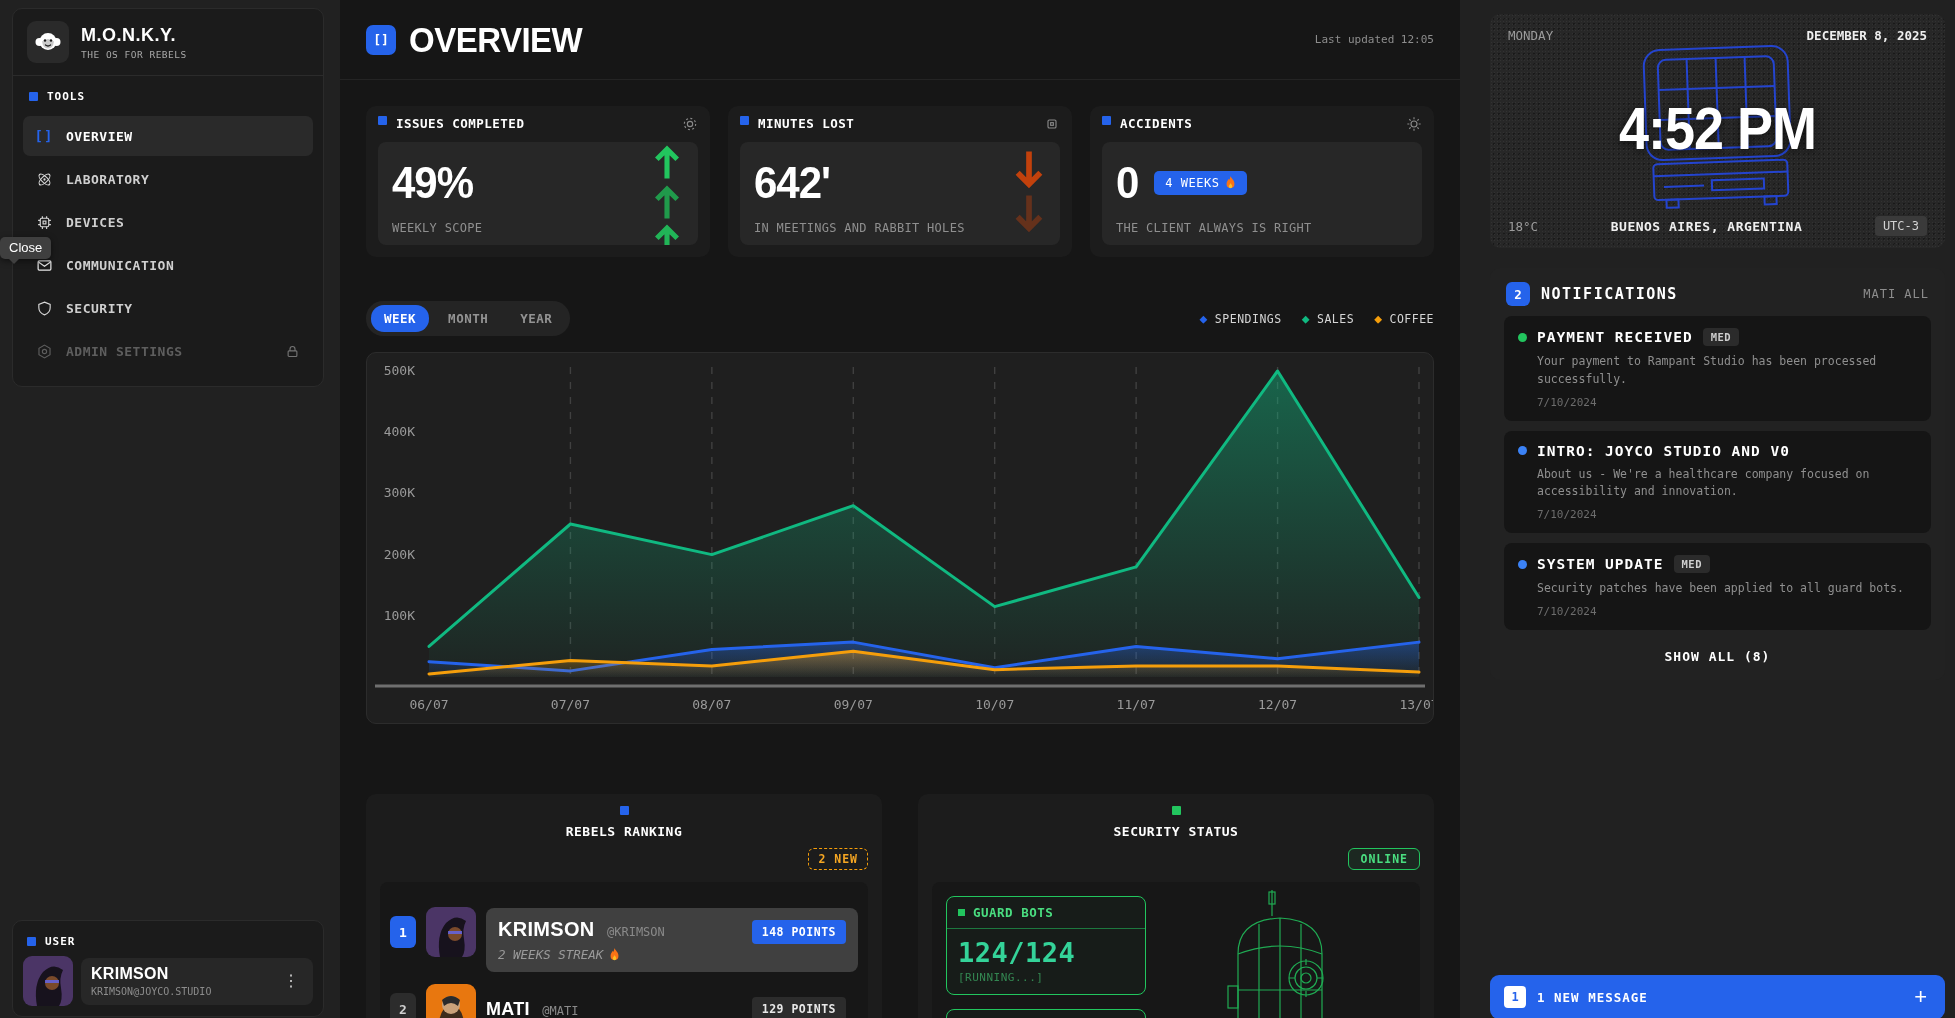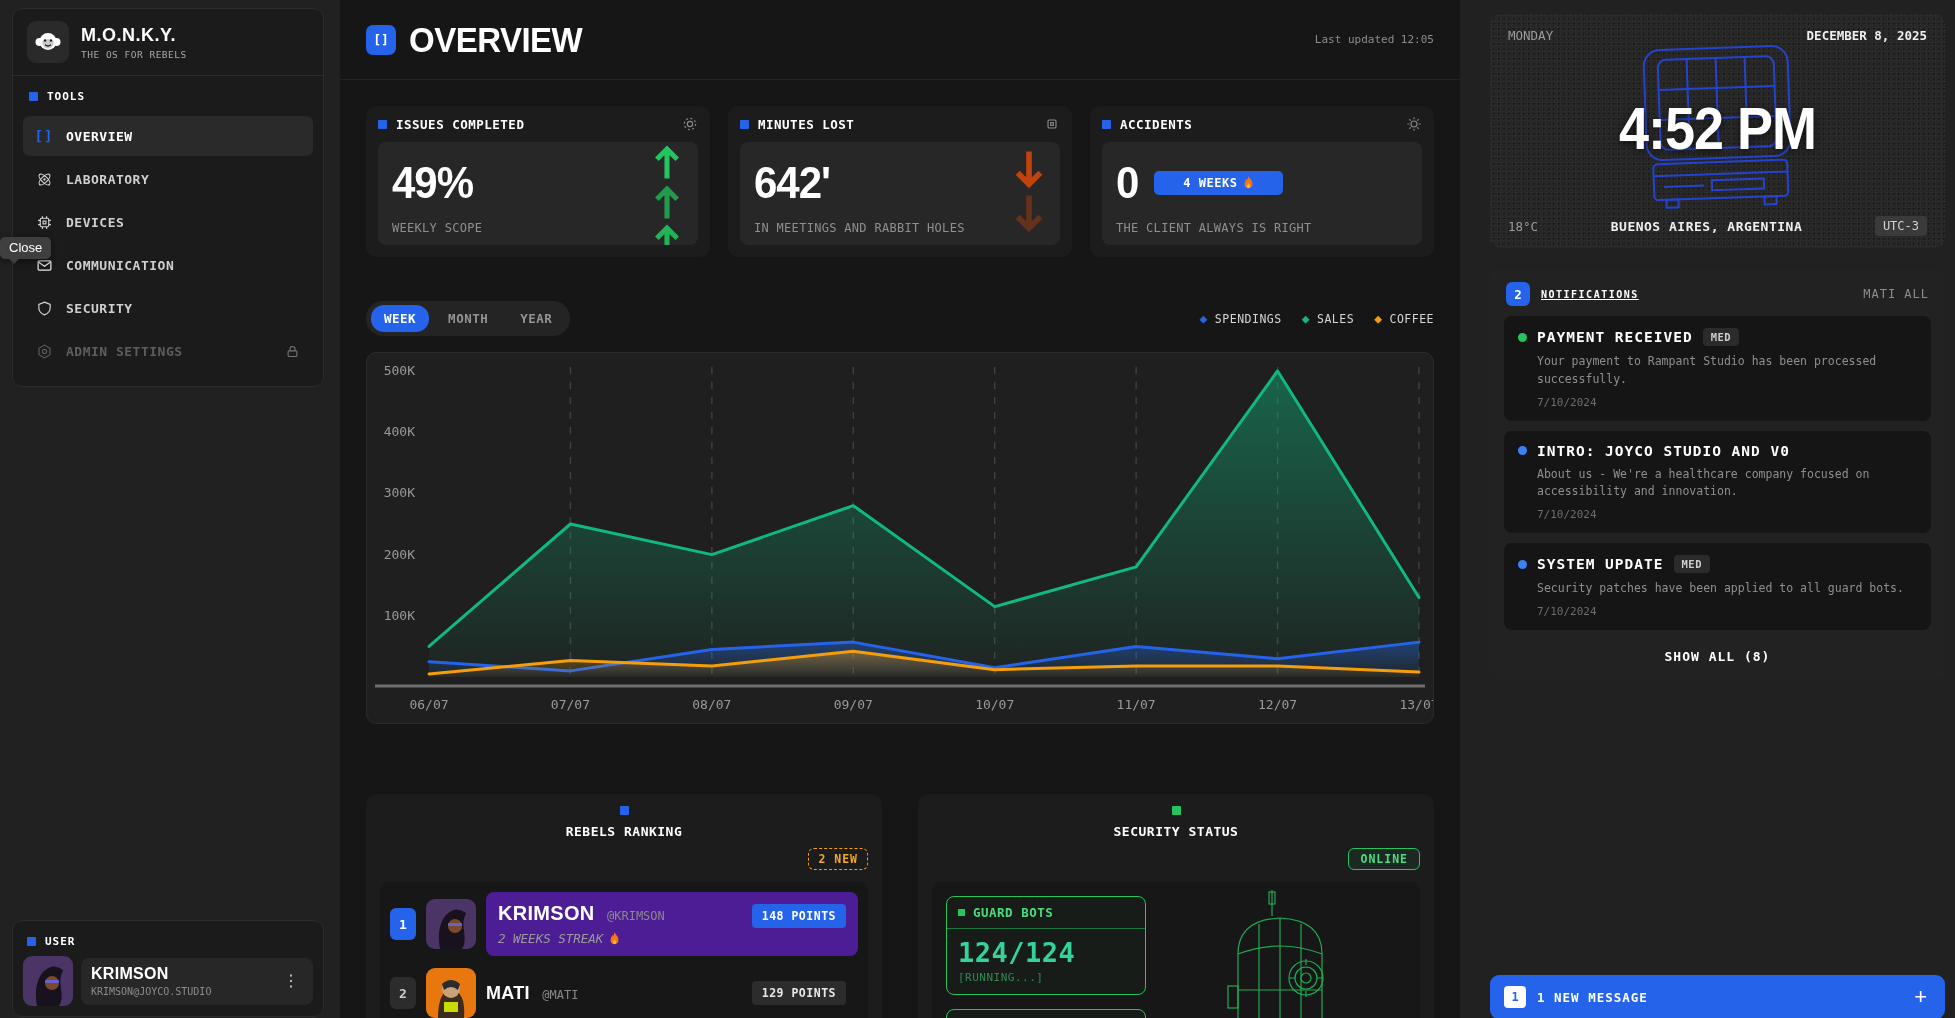--- a/index.html
+++ b/index.html
@@ -48,29 +48,29 @@
   
   .main{ position:absolute; left:340px; top:0; width:1120px; height:1018px; background:#161616; }
   .main-header{ height:80px; display:flex; align-items:center; padding:0 26px; border-bottom:1px solid #242424; }
   .hdr-tile{ width:30px; height:30px; border-radius:7px; background:#2563eb; display:flex; align-items:center; justify-content:center;
     font-family:"DejaVu Sans Mono",monospace; font-weight:700; font-size:13px; color:#fff; margin-right:13px; }
   .hdr-title{ font-size:33px; font-weight:700; letter-spacing:-.5px; transform:scaleY(1.08); }
   .hdr-updated{ margin-left:auto; font-family:"DejaVu Sans Mono",monospace; font-size:11px; color:#8d8d8d; }
 
   .stats{ display:grid; grid-template-columns:repeat(3,1fr); gap:18px; margin:26px 26px 0; }
   .stat-card{ background:#1c1c1c; border-radius:10px; padding:10px 12px 12px; }
-  .stat-head{ display:flex; align-items:center; gap:9px; font-family:"DejaVu Sans Mono",monospace; font-size:12.5px; font-weight:700; letter-spacing:.5px; }
+  .stat-head{ display:flex; align-items:flex-start; gap:9px; font-family:"DejaVu Sans Mono",monospace; font-size:12.5px; font-weight:700; letter-spacing:.5px; }
   .stat-gear{ margin-left:auto; color:#8a8a8a; display:flex; cursor:pointer; }
   .stat-inner{ margin-top:10px; background:#272727; border-radius:8px; height:103px; position:relative; padding:12px 14px; overflow:hidden; }
   .stat-value{ font-size:42px; font-weight:700; letter-spacing:-1px; margin-top:8px; line-height:1; transform:scaleY(1.06); transform-origin:left; }
   .stat-caption{ position:absolute; left:14px; bottom:10px; font-family:"DejaVu Sans Mono",monospace; font-size:12px; color:#8f8f8f; letter-spacing:.3px; }
   .trend{ position:absolute; right:14px; top:2px; bottom:-14px; display:flex; flex-direction:column; gap:4px; align-items:center; }
   .stat-value-row{ display:flex; align-items:center; gap:16px; margin-top:8px; }
-  .pill-badge{ background:#2563eb; color:#fff; font-family:"DejaVu Sans Mono",monospace; font-size:12px; font-weight:700;
-    border-radius:5px; padding:5px 29px; display:inline-flex; align-items:center; gap:6px; letter-spacing:.5px; }
+  .pill-badge{ background:#2563eb; color:#fff; font-family:"DejaVu Sans Mono",monospace; font-size:12px; font-weight:400;
+    border-radius:5px; padding:5px 11px; display:inline-flex; align-items:center; gap:6px; letter-spacing:.5px; }
 
   .chart-bar{ display:flex; align-items:center; margin:44px 26px 0; }
   .tabstrip{ background:#242424; border-radius:17px; padding:4px 5px; display:flex; gap:6px; }
   .tab{ font-family:"DejaVu Sans Mono",monospace; font-size:12.5px; font-weight:700; color:#939393; padding:6px 13px; border-radius:13px; letter-spacing:.5px; cursor:pointer; }
   .tab.active{ background:#2563eb; color:#fff; }
   .legend{ margin-left:auto; display:flex; gap:20px; align-items:center; }
   .legend-item{ display:flex; align-items:center; gap:7px; font-family:"DejaVu Sans Mono",monospace; font-size:11.5px; color:#d6d6d6; letter-spacing:.5px; cursor:pointer; }
   .diamond{ font-size:13px; line-height:1; }
 
   .chart-card{ margin:16px 26px 0; height:372px; background:#1f1f1f; border:1px solid #2c2c2c; border-radius:10px; overflow:hidden; }
@@ -81,21 +81,21 @@
   .panel-head{ display:flex; align-items:center; gap:9px; font-family:"DejaVu Sans Mono",monospace; font-size:13px; font-weight:700; letter-spacing:.5px;flex-direction:column; }
   .green-sq{ width:9px; height:9px; background:#22c55e; border-radius:1px; }
   .new-badge{ margin-left:auto; border:1.5px dashed #f59e0b; color:#f5a623; font-size:11.5px; padding:3px 9px; border-radius:6px; font-weight:700; letter-spacing:1px; }
   .online-badge{ margin-left:auto; border:1.5px solid #22c55e; color:#4ade80; background:rgba(34,197,94,.07); font-size:11.5px; padding:3px 11px; border-radius:6px; font-weight:700; letter-spacing:1px; }
   .rank-list{ margin-top:12px; background:#171717; border-radius:8px; padding:10px; }
   .rank-row{ display:flex; align-items:center; gap:10px; margin-top:12px; }
   .rank-row:first-child{ margin-top:0; }
   .rank-num{ width:26px; height:32px; border-radius:6px; background:#2c2c2c; color:#cfcfcf; font-family:"DejaVu Sans Mono",monospace; font-weight:700; font-size:13px; display:flex; align-items:center; justify-content:center; flex:0 0 auto; }
   .rank-num.first{ background:#2563eb; color:#fff; }
   .rank-main{ flex:1; display:flex; align-items:center; position:relative; }
-  .rank-main.hl{ background:#4c1d95; border-radius:8px; padding:10px 12px; }
+  .rank-main.hl{ background:#404040; border-radius:8px; padding:10px 12px;margin-top:16px; }
   .r-name{ font-size:20px; font-weight:700; letter-spacing:.3px; transform:scaleY(1.05); transform-origin:left bottom; display:inline-block; }
   .r-handle{ font-family:"DejaVu Sans Mono",monospace; font-size:12px; color:#8a8a8a; margin-left:8px; }
   .r-streak{ font-family:"DejaVu Sans Mono",monospace; font-style:italic; font-size:12.5px; color:#9a9a9a; margin-top:6px; display:flex; align-items:center; gap:6px; }
   .pts{ position:absolute; right:12px; top:50%; transform:translateY(-50%); font-family:"DejaVu Sans Mono",monospace; font-size:11.5px; font-weight:700; letter-spacing:.5px; background:#2c2c2c; color:#e8e8e8; border-radius:4px; padding:5px 10px; }
   .pts.blue{ background:#2563eb; color:#fff; top:12px; transform:none; }
 
   .sec-body{ margin-top:12px; background:#171717; border-radius:8px; padding:14px; position:relative; height:240px; overflow:hidden; }
   .g-box{ width:200px; border:1.5px solid #22c55e; border-radius:8px; background:rgba(34,197,94,.03); }
   .g-box + .g-box{ margin-top:14px; }
   .g-title{ display:flex; align-items:center; gap:8px; padding:8px 11px; border-bottom:1px solid rgba(34,197,94,.55);
@@ -114,21 +114,21 @@
   .clock-center{ position:absolute; left:0; right:0; top:28px; bottom:34px; display:flex; align-items:center; justify-content:center; }
   .clock-time{ position:absolute; font-size:54px; font-weight:700; letter-spacing:-1px; text-shadow:0 2px 8px rgba(0,0,0,.6); transform:scaleY(1.1); }
   .clock-bottom{ position:absolute; left:18px; right:18px; bottom:12px; display:flex; align-items:center; font-family:"DejaVu Sans Mono",monospace; }
   .clock-temp{ color:#9c9c9c; font-size:12.5px; }
   .clock-loc{ flex:1; text-align:center; color:#f0f0f0; font-weight:700; font-size:13px; letter-spacing:.5px; }
   .clock-tz{ background:#3a3a3a; color:#d2d2d2; border-radius:4px; padding:3px 8px; font-size:12px; }
 
   .notif-panel{ position:absolute; left:1490px; top:268px; width:455px; background:#222222; border-radius:10px; padding:12px 14px 4px; }
   .notif-head{ display:flex; align-items:center; gap:11px; padding:2px 2px 10px; }
   .notif-count{ width:24px; height:24px; background:#2563eb; border-radius:6px; display:flex; align-items:center; justify-content:center; font-family:"DejaVu Sans Mono",monospace; font-size:12.5px; font-weight:700; }
-  .notif-title{ font-size:10px; font-weight:700; letter-spacing:1.5px; font-family:"DejaVu Sans Mono",monospace;text-decoration:underline; }
+  .notif-title{ font-size:15px; font-weight:700; letter-spacing:1.5px; font-family:"DejaVu Sans Mono",monospace; }
   .clear-all{ margin-left:auto; font-family:"DejaVu Sans Mono",monospace; font-size:12px; color:#8d8d8d; letter-spacing:1px; cursor:pointer; }
   .notif-card{ background:#151515; border-radius:8px; padding:12px 14px; margin-bottom:10px; cursor:pointer; }
   .nc-title-row{ display:flex; align-items:center; gap:10px; }
   .nc-dot{ width:9px; height:9px; border-radius:50%; flex:0 0 auto; }
   .nc-title{ font-size:14.5px; font-weight:700; letter-spacing:1px; font-family:"DejaVu Sans Mono",monospace; }
   .nc-badge{ background:#2b2b2b; color:#cfcfcf; font-family:"DejaVu Sans Mono",monospace; font-size:10.5px; font-weight:700; border-radius:4px; padding:3px 8px; letter-spacing:.5px; }
   .nc-body{ margin:7px 0 0 19px; font-family:"DejaVu Sans Mono",monospace; font-size:11.5px; color:#8f8f8f; line-height:1.55; }
   .nc-date{ margin:7px 0 0 19px; font-family:"DejaVu Sans Mono",monospace; font-size:11px; color:#6d6d6d; }
   .show-all{ text-align:center; padding:9px 0 12px; font-family:"DejaVu Sans Mono",monospace; font-size:13px; font-weight:700; letter-spacing:1px; cursor:pointer; }
 

